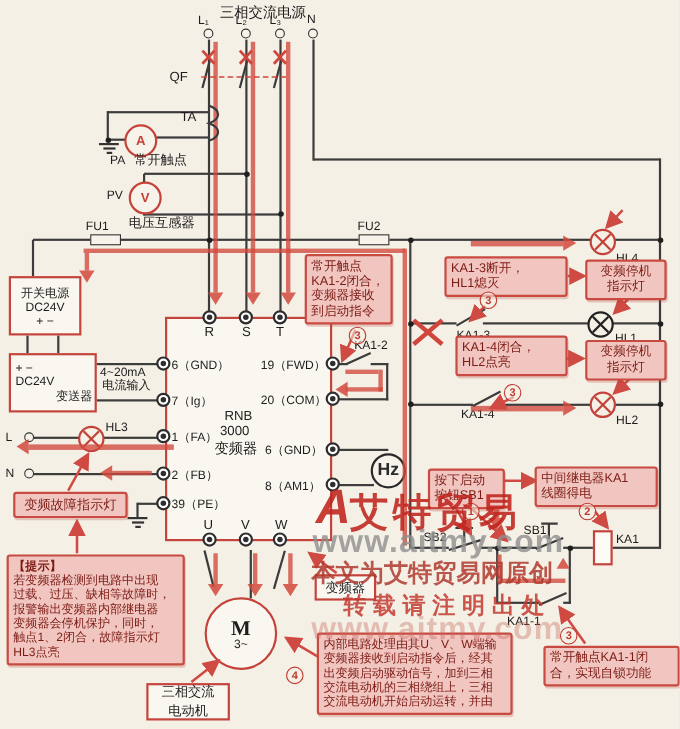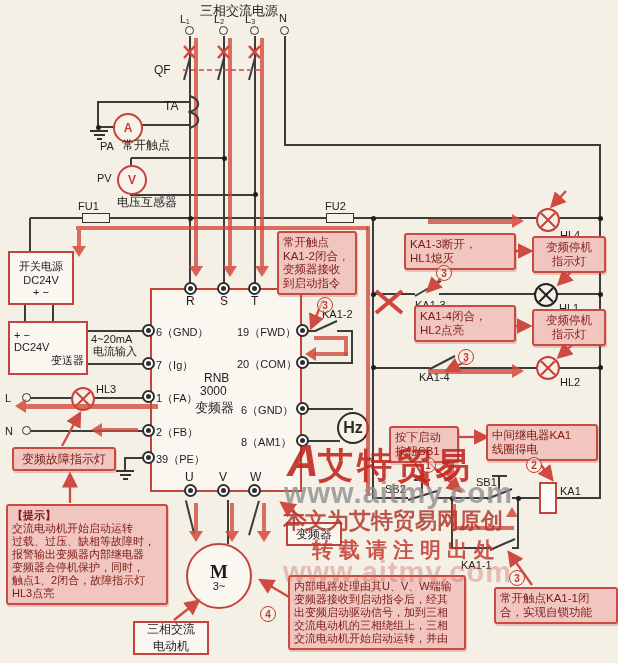--- a/index.html
+++ b/index.html
@@ -358,21 +358,21 @@
   </div>
   <div class="callout ta-l" style="left:494px;top:587px;width:112px">
     <div>常开触点KA1-1闭</div>
     <div>合，实现自锁功能</div>
   </div>
   <div class="callout" style="left:12px;top:447px;width:92px;font-size:12px">
     <div>变频故障指示灯</div>
   </div>
   <div class="callout ta-l" style="left:6px;top:504px;width:150px;font-size:11px">
     <div style="font-weight:bold">【提示】</div>
-    <div>交流电动机开始启动运转</div>
+    <div>若变频器检测到电路中出现</div>
     <div>过载、过压、缺相等故障时，</div>
     <div>报警输出变频器内部继电器</div>
     <div>变频器会停机保护，同时，</div>
     <div>触点1、2闭合，故障指示灯</div>
     <div>HL3点亮</div>
   </div>
   <div class="callout ta-l" style="left:288px;top:575px;width:166px;font-size:11px">
     <div>内部电路处理由其U、V、W端输</div>
     <div>变频器接收到启动指令后，经其</div>
     <div>出变频启动驱动信号，加到三相</div>

